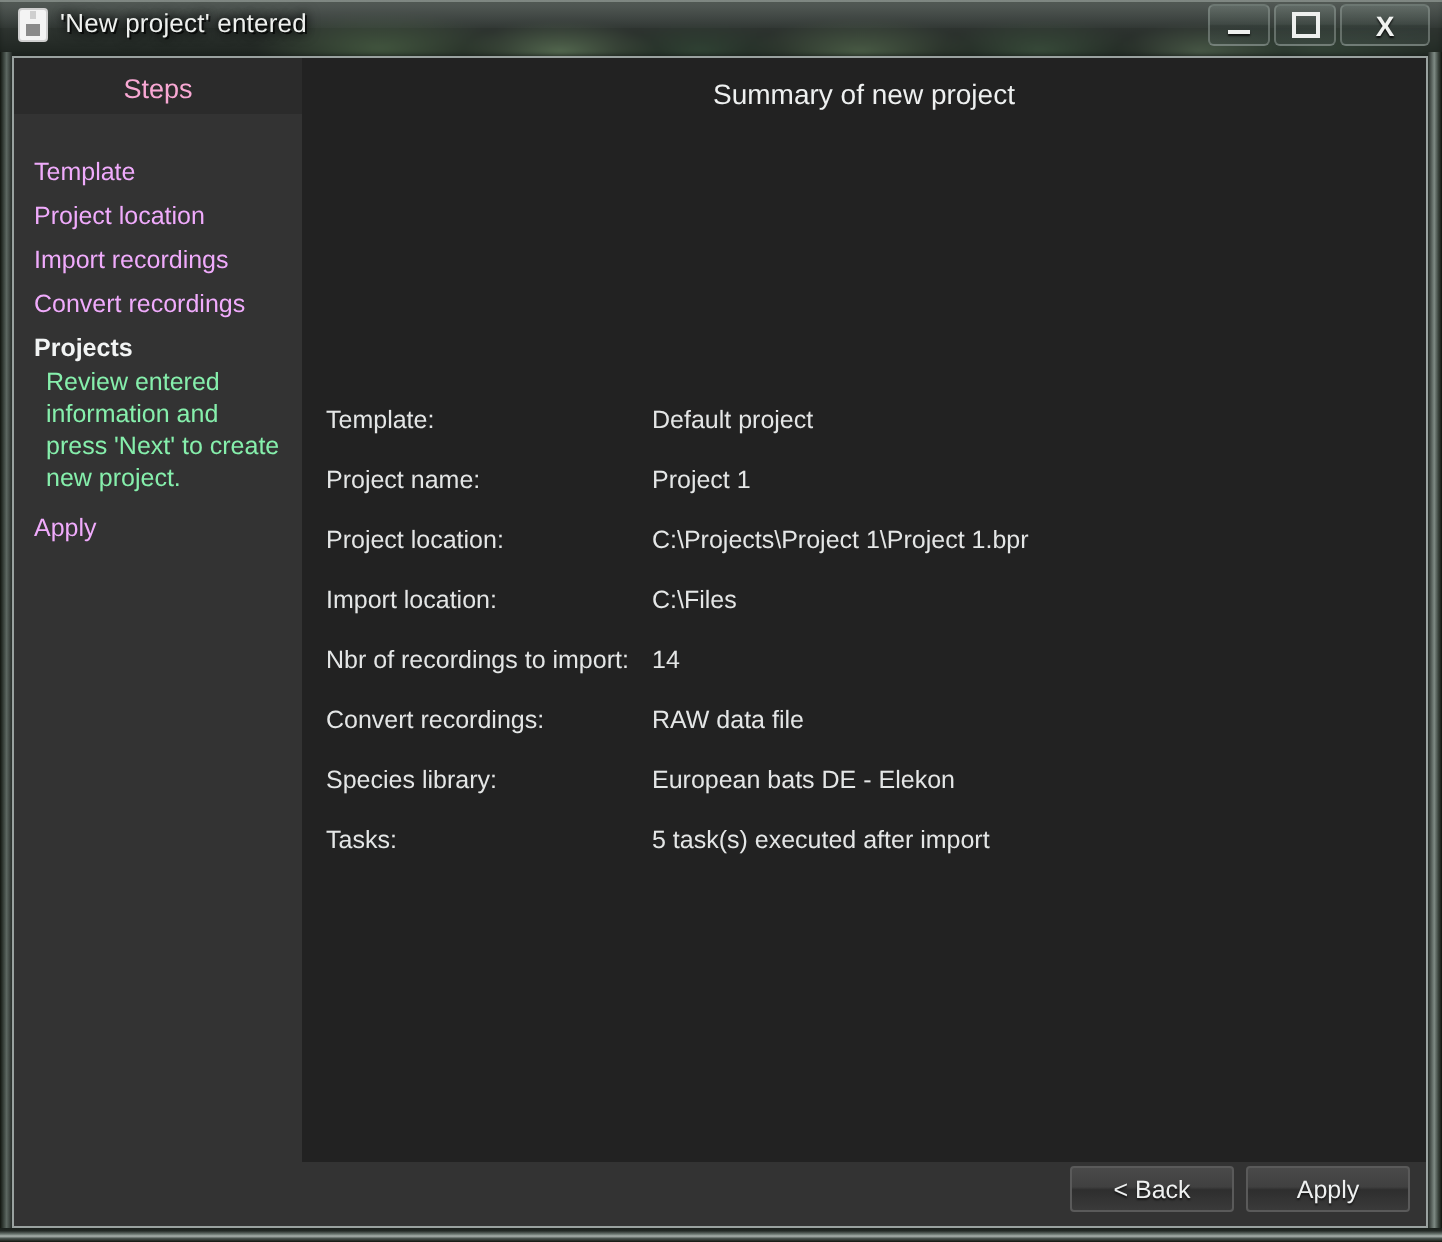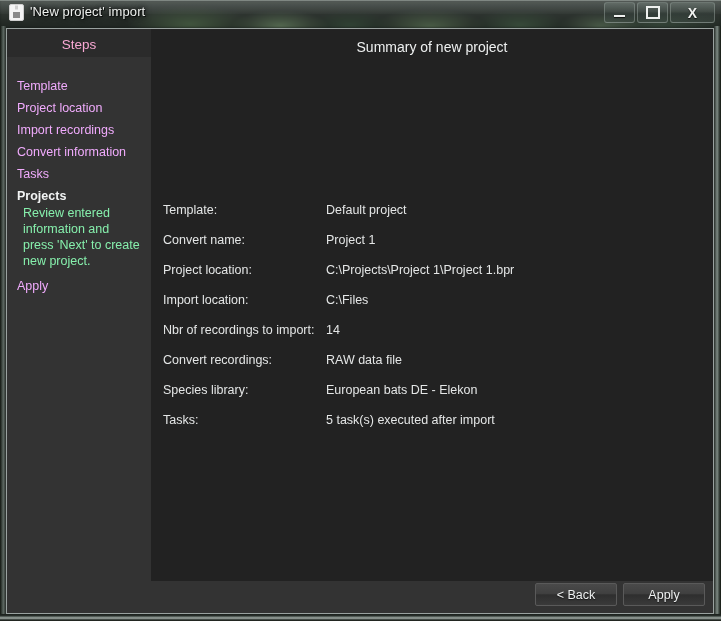--- a/index.html
+++ b/index.html
@@ -272,21 +272,21 @@
   <div class="frame-hl-top"></div>
 
   <div class="titlebar">
     <div class="title-icon">
       <svg width="15" height="17" viewBox="0 0 15 17">
         <rect x="0.5" y="0.5" width="14" height="16" rx="1.5" ry="1.5" fill="#f4f4f4" stroke="#d0d0d0"></rect>
         <rect x="4" y="8" width="7" height="6" fill="#8a8a8a"></rect>
         <rect x="6" y="1.5" width="3" height="4" fill="#cfcfcf"></rect>
       </svg>
     </div>
-    <div class="title-text">'New project' import</div>
+    <div class="title-text">'New project' entered</div>
 
     <div class="winbtns">
       <div class="winbtn min">
         <span class="gl"></span>
       </div>
       <div class="winbtn max">
         <span class="gl"></span>
       </div>
       <div class="winbtn close">
         <span class="gl">X</span>
@@ -298,38 +298,37 @@
     <div class="client-inner">
 
       <div class="sidebar">
         <div class="sidebar-head"></div>
         <div class="steps-title">Steps</div>
 
         <div class="steps-list">
           <div class="step">Template</div>
           <div class="step">Project location</div>
           <div class="step">Import recordings</div>
-          <div class="step">Convert information</div>
-          <div class="step">Tasks</div>
+          <div class="step">Convert recordings</div>
           <div class="step active">Projects</div>
           <div class="step-desc">Review entered information and press 'Next' to create new project.</div>
           <div class="step">Apply</div>
         </div>
       </div>
 
       <div class="content">
         <div class="page-title">Summary of new project</div>
 
         <div class="summary">
           <div class="srow">
             <div class="slabel">Template:</div>
             <div class="svalue">Default project</div>
           </div>
           <div class="srow">
-            <div class="slabel">Convert name:</div>
+            <div class="slabel">Project name:</div>
             <div class="svalue">Project 1</div>
           </div>
           <div class="srow">
             <div class="slabel">Project location:</div>
             <div class="svalue">C:\Projects\Project 1\Project 1.bpr</div>
           </div>
           <div class="srow">
             <div class="slabel">Import location:</div>
             <div class="svalue">C:\Files</div>
           </div>

